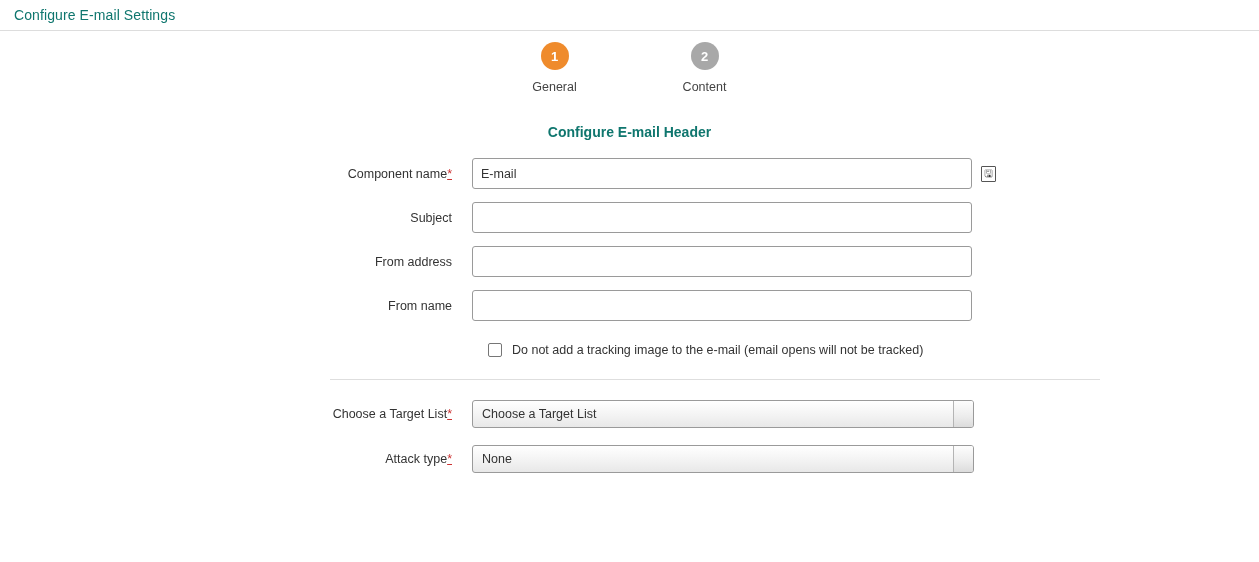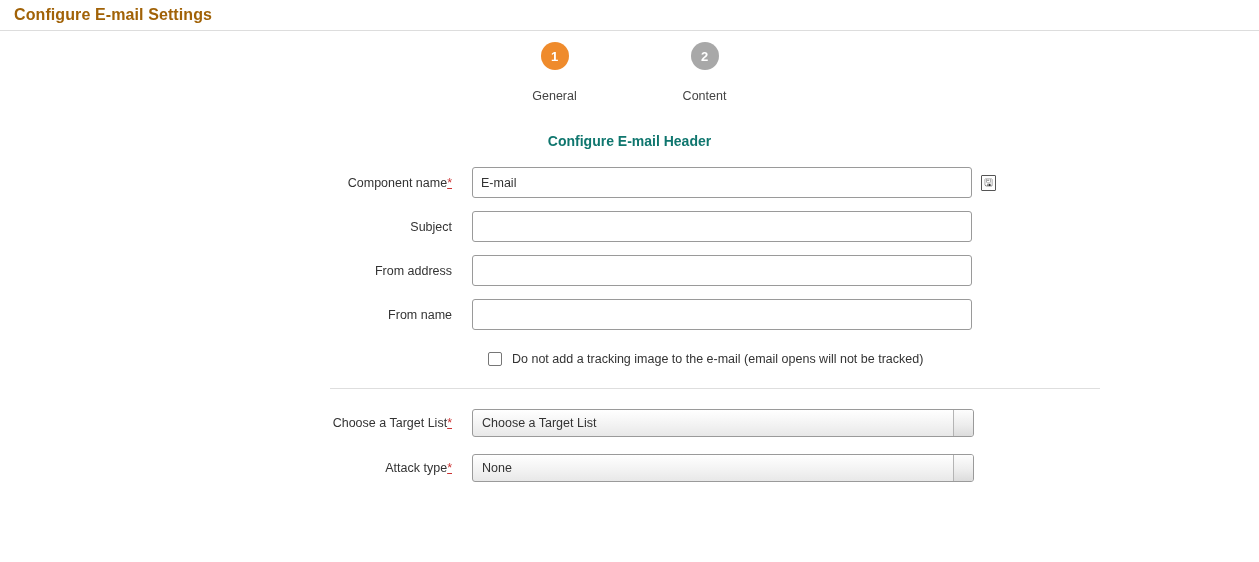--- a/index.html
+++ b/index.html
@@ -20,23 +20,23 @@
   .titlebar {
     height: 31px;
     border-bottom: 1px solid #dddddd;
     display: flex;
     align-items: center;
     padding: 0 14px;
     box-sizing: border-box;
     background: #ffffff;
   }
   .titlebar-text {
-    font-size: 16px;
-    font-weight: bold;
-    color: #a16207;
+    font-size: 14px;
+    font-weight: normal;
+    color: #0f766e;
     letter-spacing: 0.1px;
   }
 
   
   .steps {
     display: flex;
     justify-content: center;
     gap: 50px;
     margin-top: 11px;
   }
@@ -54,21 +54,21 @@
     font-size: 13px;
     font-weight: bold;
     display: flex;
     align-items: center;
     justify-content: center;
     line-height: 1;
   }
   .step-active .step-circle { background: #ef8b2c; }
   .step-inactive .step-circle { background: #a8a8a8; }
   .step-label {
-    margin-top: 19px;
+    margin-top: 10px;
     font-size: 12.5px;
     color: #444444;
   }
 
   
   .form-heading {
     text-align: center;
     font-size: 14px;
     font-weight: bold;
     color: #0f766e;

